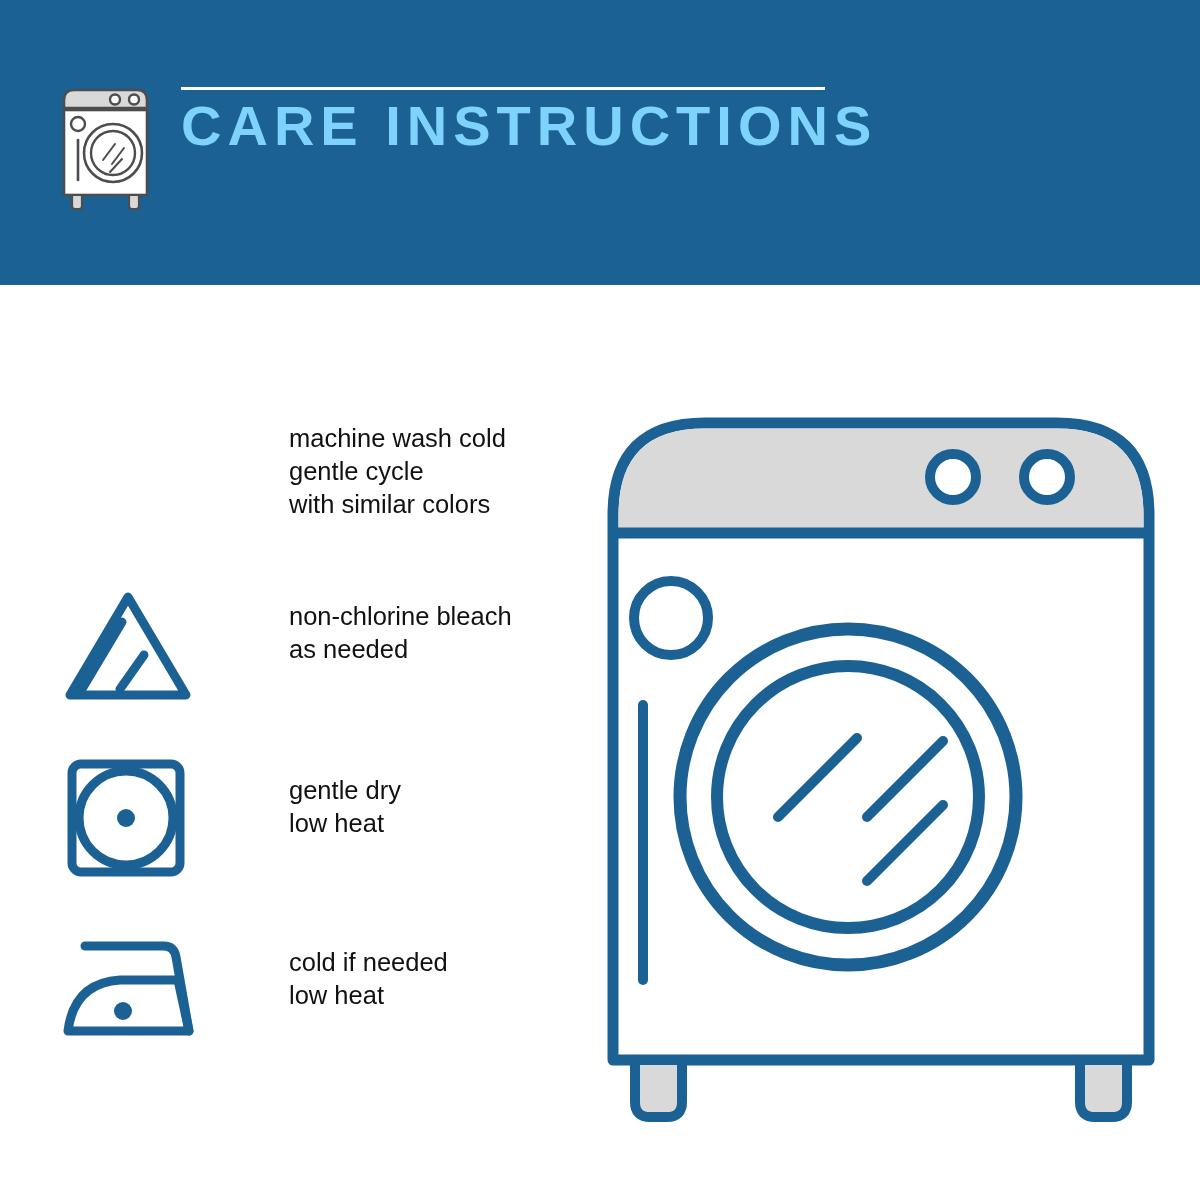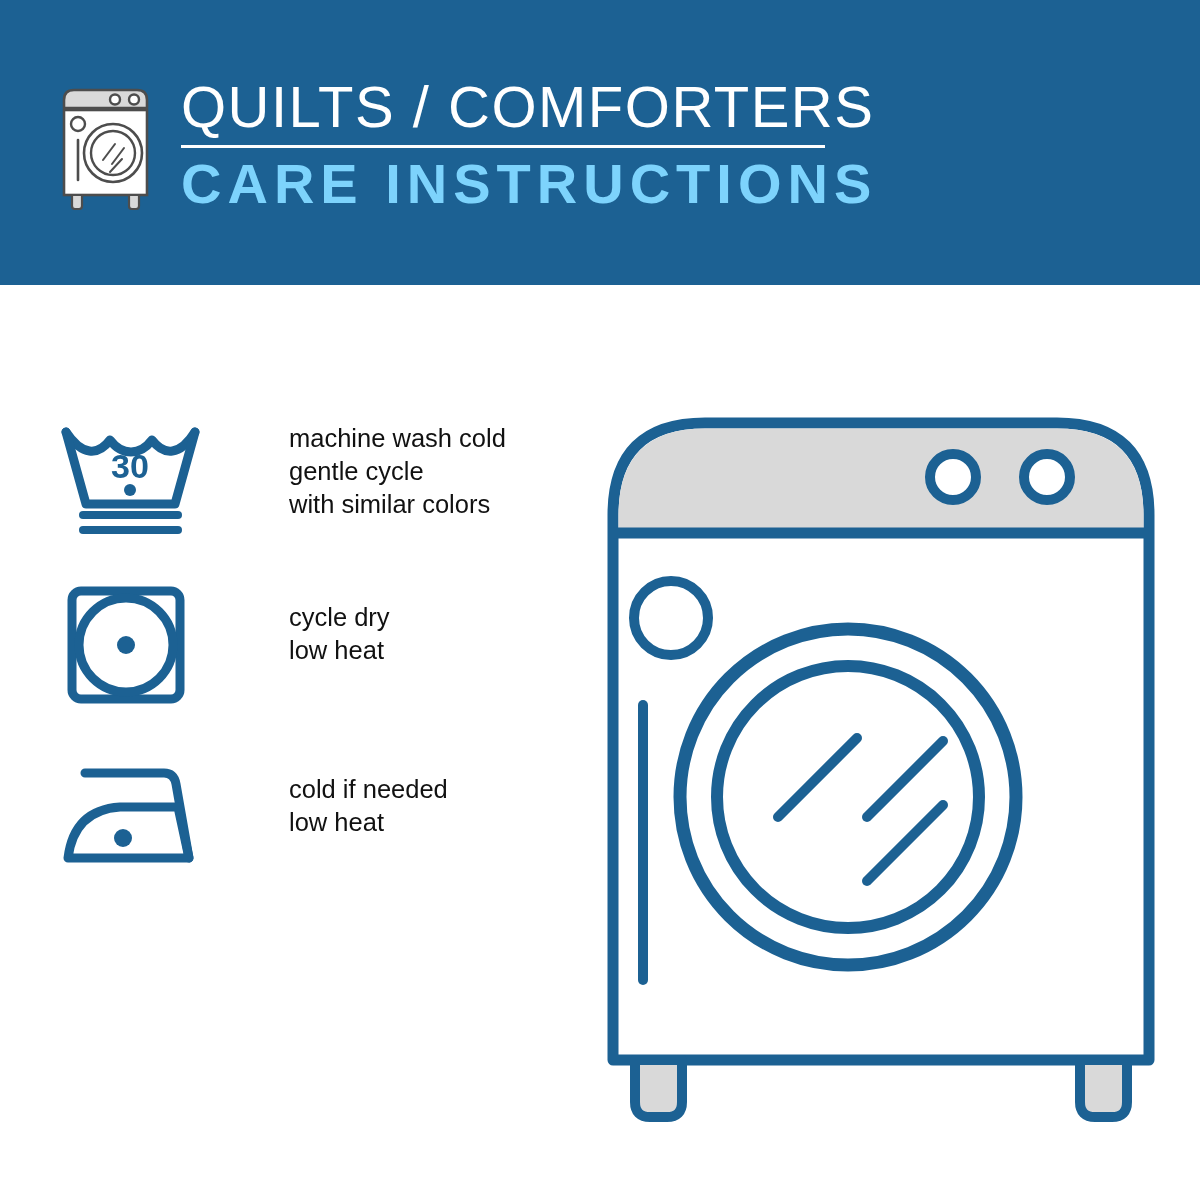--- a/index.html
+++ b/index.html
@@ -148,62 +148,61 @@
       <circle cx="58" cy="71" r="22" fill="#ffffff" stroke="#4d4d4d" stroke-width="2.4"></circle>
       <line x1="48" y1="78" x2="60" y2="62" stroke="#4d4d4d" stroke-width="2" stroke-linecap="round"></line>
       <line x1="57" y1="82" x2="69" y2="66" stroke="#4d4d4d" stroke-width="2" stroke-linecap="round"></line>
       <line x1="55" y1="90" x2="67" y2="77" stroke="#4d4d4d" stroke-width="2" stroke-linecap="round"></line>
 
       <path d="M17 113 L17 124 Q17 127 20 127 L24 127 Q27 127 27 124 L27 113 Z" fill="#d9d9d9" stroke="#4d4d4d" stroke-width="2.2"></path>
       <path d="M74 113 L74 124 Q74 127 77 127 L81 127 Q84 127 84 124 L84 113 Z" fill="#d9d9d9" stroke="#4d4d4d" stroke-width="2.2"></path>
     </svg>
 
     <div id="header-titles">
-      <div id="header-title-primary">QUILTS / COMFORTERS</div>
       <div id="header-divider-rule"></div>
       <div id="header-title-secondary">CARE INSTRUCTIONS</div>
     </div>
 
   </div>
 </div>
 
 <div id="care-list">
 
   <div class="care-row" id="care-row-0">
-    <div class="care-symbol">
-      <svg viewBox="0 0 145 125" width="145" height="125">
-
-        <path d="M8 16 C 24 40, 40 40, 52 24 C 64 40, 82 40, 94 24 C 106 40, 122 40, 137 16" fill="none" stroke="#1c6193" stroke-width="9" stroke-linecap="round" stroke-linejoin="round"></path>
-        <path d="M8 16 L28 88 L117 88 L137 16" fill="none" stroke="#1c6193" stroke-width="9" stroke-linecap="round" stroke-linejoin="round"></path>
-
-        <line x1="25" y1="99" x2="120" y2="99" stroke="#1c6193" stroke-width="8" stroke-linecap="round"></line>
-        <line x1="25" y1="114" x2="120" y2="114" stroke="#1c6193" stroke-width="8" stroke-linecap="round"></line>
-
-        <text x="72" y="62" text-anchor="middle" font-family="Liberation Sans, sans-serif" font-size="34" font-weight="700" fill="#1c6193">30</text>
-        <circle cx="72" cy="74" r="6" fill="#1c6193"></circle>
-      </svg>
-    </div>
     <div class="care-text">
       <span class="care-line">machine wash cold</span>
       <span class="care-line">gentle cycle</span>
       <span class="care-line">with similar colors</span>
     </div>
   </div>
 
+  <div class="care-row" id="care-row-1">
+    <div class="care-symbol">
+      <svg viewBox="0 0 145 125" width="145" height="125">
+        <path d="M70 12 L128 110 L12 110 Z" fill="none" stroke="#1c6193" stroke-width="9" stroke-linejoin="round"></path>
+        <line x1="64" y1="37" x2="24" y2="104" stroke="#1c6193" stroke-width="9" stroke-linecap="round"></line>
+        <line x1="86" y1="70" x2="62" y2="104" stroke="#1c6193" stroke-width="9" stroke-linecap="round"></line>
+      </svg>
+    </div>
+    <div class="care-text">
+      <span class="care-line">non-chlorine bleach</span>
+      <span class="care-line">as needed</span>
+    </div>
+  </div>
 
   <div class="care-row" id="care-row-2">
     <div class="care-symbol">
       <svg viewBox="0 0 145 125" width="145" height="125">
         <rect x="14" y="8" width="108" height="108" rx="9" ry="9" fill="none" stroke="#1c6193" stroke-width="9"></rect>
         <circle cx="68" cy="62" r="47" fill="none" stroke="#1c6193" stroke-width="9"></circle>
         <circle cx="68" cy="62" r="9" fill="#1c6193"></circle>
       </svg>
     </div>
     <div class="care-text">
-      <span class="care-line">cycle dry</span>
+      <span class="care-line">gentle dry</span>
       <span class="care-line">low heat</span>
     </div>
   </div>
 
   <div class="care-row" id="care-row-3">
     <div class="care-symbol">
       <svg viewBox="0 0 145 125" width="145" height="125">
 
         <path d="M27 15 L106 15 Q116 15 118 26 L131 100" fill="none" stroke="#1c6193" stroke-width="9" stroke-linecap="round" stroke-linejoin="round"></path>
 

